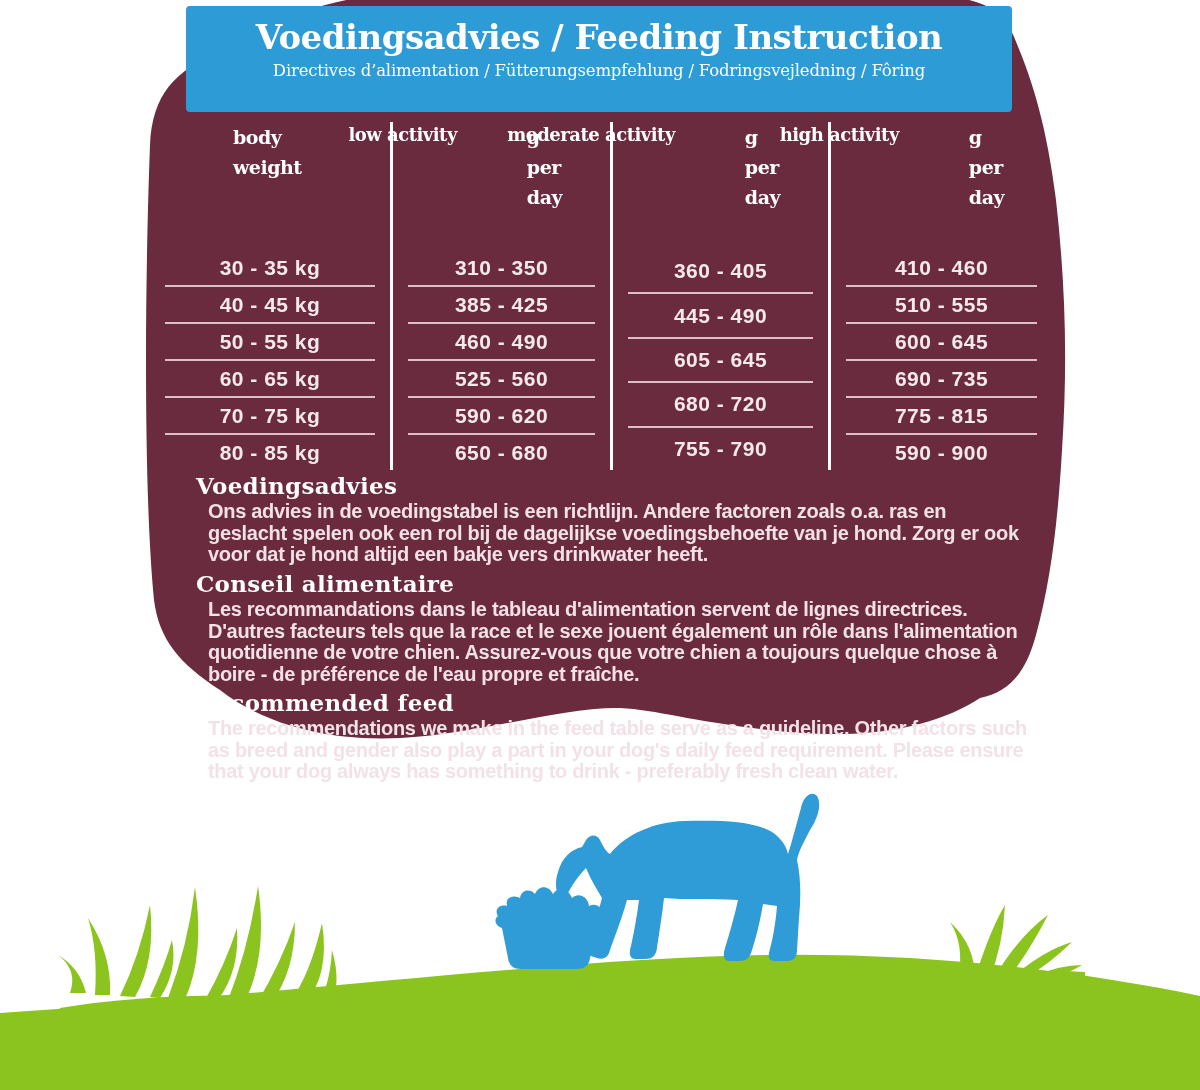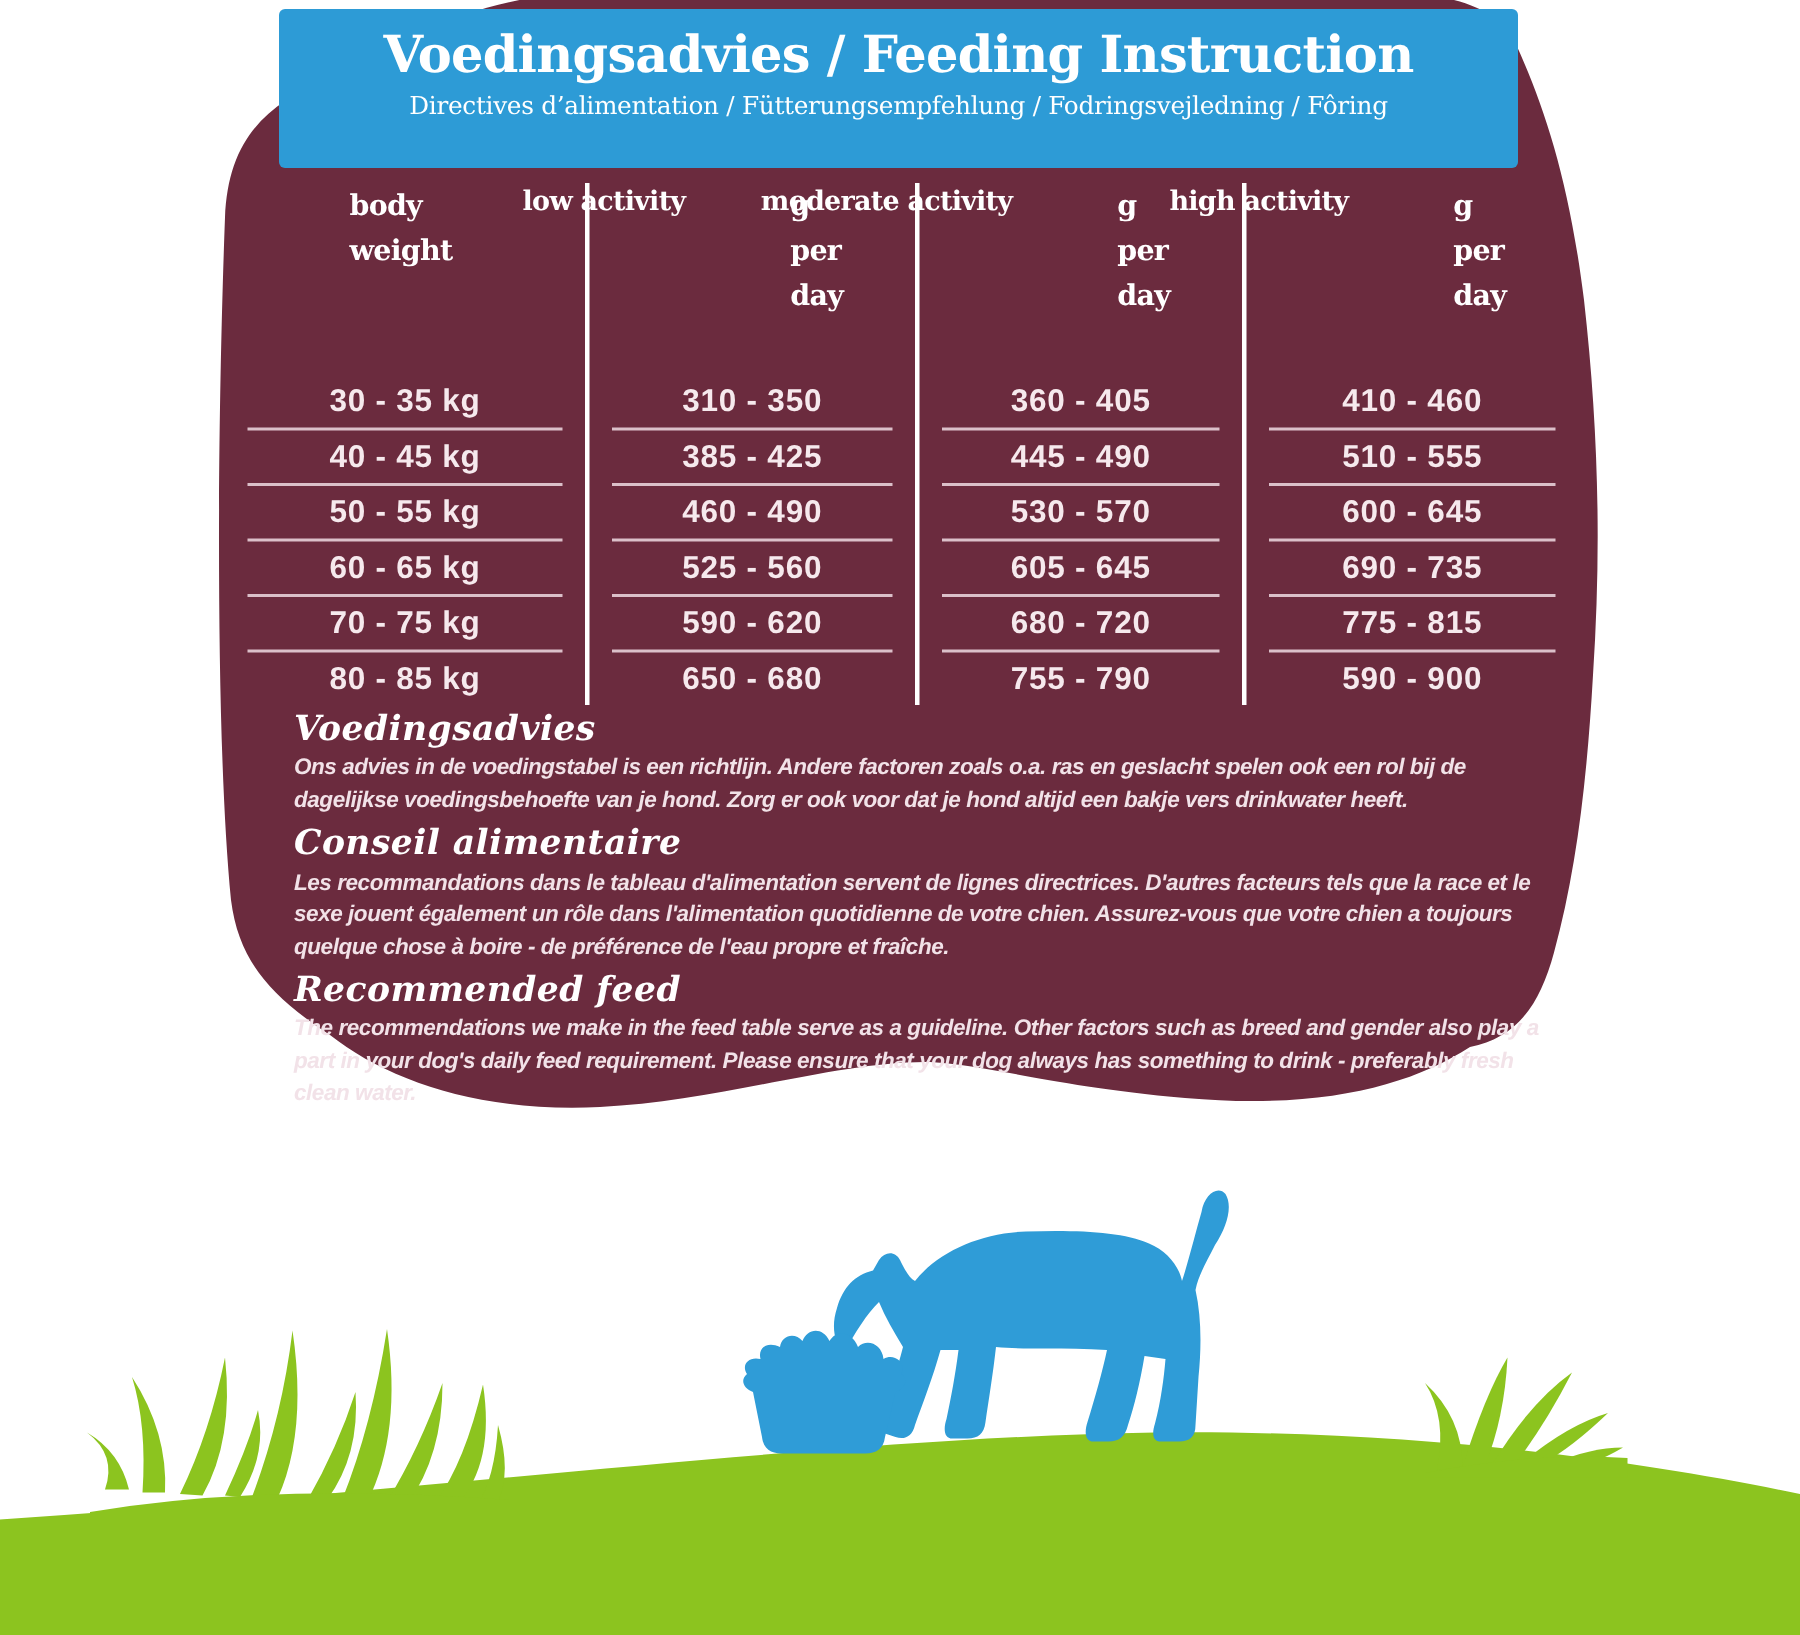--- a/index.html
+++ b/index.html
@@ -28,24 +28,24 @@
   .activity-label{height:27px;line-height:25px;text-align:center;font-family:"DejaVu Serif",serif;
                   font-weight:bold;font-size:18px;letter-spacing:-0.5px;white-space:nowrap;}
   .dotted{border-top:3px dotted rgba(255,255,255,0.92);height:0;}
   .unit-label{height:31px;line-height:30px;font-family:"DejaVu Serif",serif;
               font-weight:bold;font-size:19px;letter-spacing:-0.5px;}
   .cell{flex:1;display:flex;align-items:center;justify-content:center;
         font-weight:bold;font-size:21px;letter-spacing:0.5px;color:#f6e9ed;margin:0 2px;}
   .cell + .cell{border-top:2px solid rgba(247,230,236,0.8);}
 
   
-  .sections{position:absolute;left:196px;top:468px;width:832px;z-index:4;color:#f2e2e8;font-style:italic;}
+  .sections{position:absolute;left:196px;top:468px;width:832px;z-index:4;color:#f2e2e8;}
   .sec-head{font-family:"DejaVu Serif",serif;font-weight:bold;color:#ffffff;
             font-size:23px;letter-spacing:0.3px;margin:5px 0 3px 0;line-height:1.1;}
-  .sec-body{font-size:15px;font-weight:bold;line-height:21.5px;letter-spacing:-0.3px;margin:0 0 2px 0;}
+  .sec-body{font-size:20px;font-weight:bold;line-height:21.5px;letter-spacing:-0.3px;margin:0 0 2px 12px;}
 
   
   .scene-svg{position:absolute;left:0;top:750px;width:1200px;height:340px;z-index:2;}
 </style>
 </head>
 <body>
 
 <div class="stage">
 
   <svg class="blob-svg" viewBox="0 0 940 785" preserveAspectRatio="none">
@@ -130,21 +130,20 @@
               C60,32 70,24 80,16 C84,11 90,8 95,4 Z"></path>
           </svg>
         </div>
         <div class="activity-label">moderate activity</div>
         <div class="dotted"></div>
         <div class="unit-label">g per day</div>
         <div class="dotted"></div>
       </div>
       <div class="cell">360 - 405</div>
       <div class="cell">445 - 490</div>
-      <div class="cell">530 - 570</div>
       <div class="cell">605 - 645</div>
       <div class="cell">680 - 720</div>
       <div class="cell">755 - 790</div>
     </div>
 
     <div class="fcol">
       <div class="fhead">
         <div class="icon-slot">
           <svg width="128" height="56" viewBox="0 0 140 66">
             <path fill="#ffffff" fill-rule="evenodd" d="

